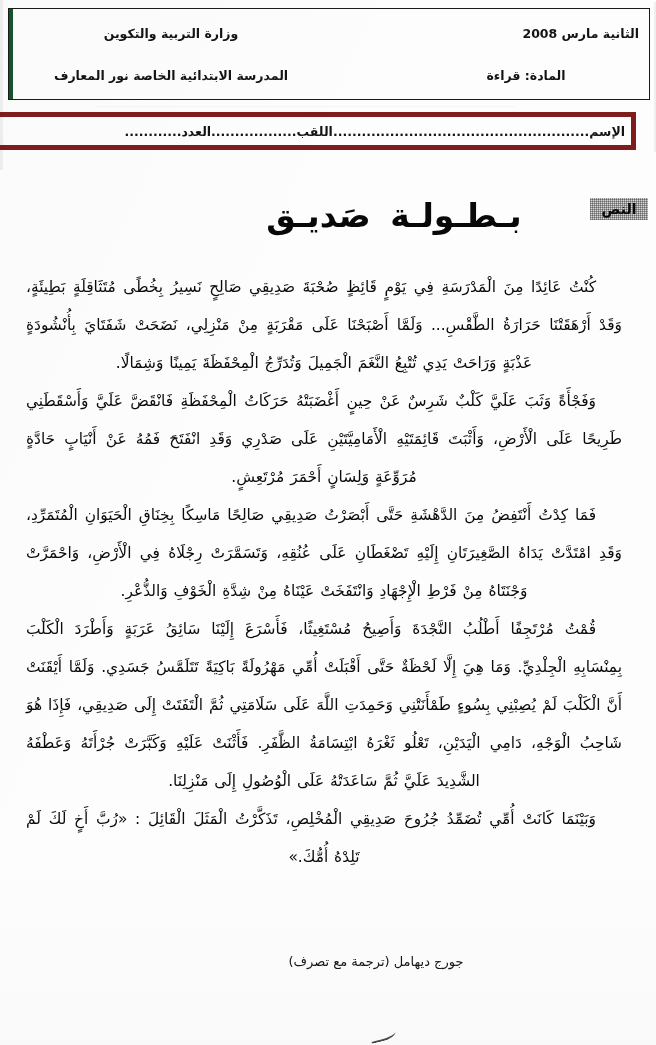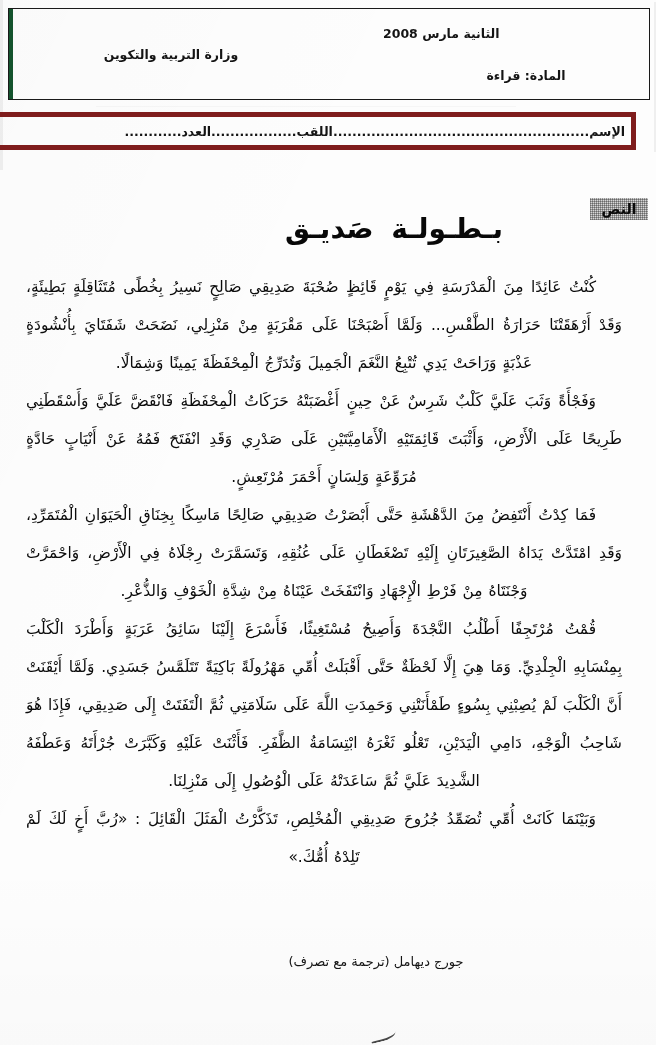--- a/index.html
+++ b/index.html
@@ -56,21 +56,21 @@
   }
   .cell-left {
     width: 50%;
     text-align: left;
     direction: rtl;
   }
   .cell-left .hline {
     text-align: right;
   }
   .cell-left .hline.center-ish {
-    text-align: left;
+    text-align: right;
     padding-left: 44px;
   }
   .cell-left .hline.subject {
     text-align: center;
     padding-left: 74px;
   }
   .hline {
     font-size: 12.5px;
     line-height: 1.35;
     white-space: nowrap;
@@ -122,25 +122,25 @@
     align-items: center;
     justify-content: center;
     font-size: 14px;
     font-weight: 700;
     color: #0a0a0a;
     letter-spacing: 0.5px;
   }
 
   .doc-title {
     position: absolute;
-    top: 212px;
+    top: 196px;
     right: 92px;
     width: 340px;
     text-align: center;
-    font-size: 28px;
+    font-size: 33px;
     font-weight: 700;
     letter-spacing: 2px;
     word-spacing: 8px;
     color: #080808;
   }
 
   
   .body-text {
     position: absolute;
     top: 268px;
@@ -213,20 +213,21 @@
 
   <div class="header-table">
 
     <div class="header-cell cell-left">
       <div class="hline dark center-ish">الثانية مارس 2008</div>
       <div class="hline dark subject">المادة: قراءة</div>
     </div>
 
     <div class="header-cell cell-right">
       <div class="hline">وزارة التربية والتكوين</div>
+      <div class="hline">المدرسة الابتدائية الخاصة نور المعارف</div>
     </div>
 
   </div>
 
   <div class="name-table">
     <div class="name-row">الإسم......................................................اللقب..................العدد............</div>
   </div>
 
   <div class="badge">النص</div>
 

